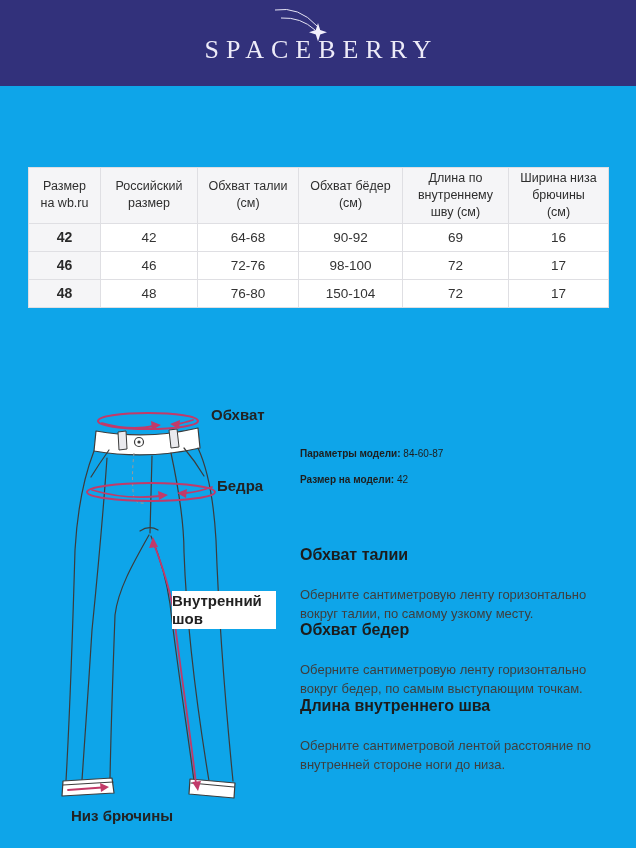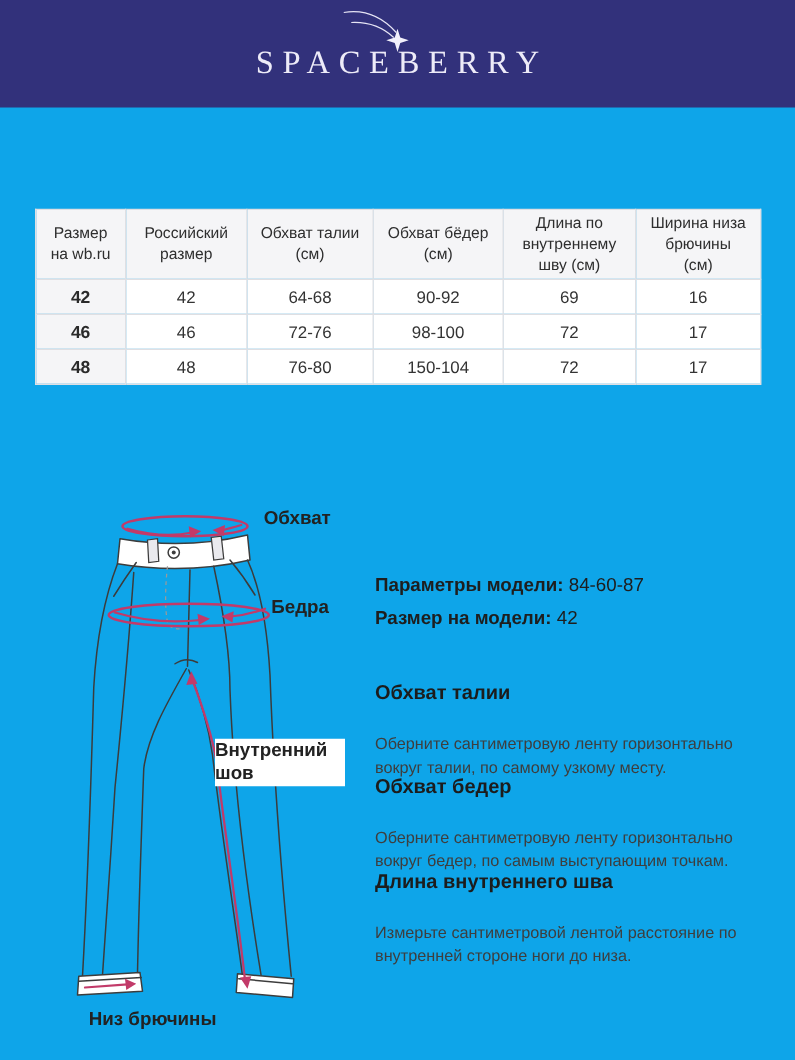--- a/index.html
+++ b/index.html
@@ -37,21 +37,21 @@
   .loop{stroke:var(--line);stroke-width:1;fill:#eaeaee;}
   .dash{stroke:#9a9a9a;stroke-width:1;fill:none;stroke-dasharray:3,3;}
   .pk{stroke:var(--pink);stroke-width:2;fill:none;stroke-linecap:round;}
   .pk-thin{stroke:var(--pink);stroke-width:1.8;fill:none;stroke-linecap:round;}
   .pkfill{fill:var(--pink);stroke:none;}
 
   .diagram-label{position:absolute;font-size:15px;font-weight:700;color:#222;line-height:1.2;}
   .label-inseam{width:104px;background:#ffffff;padding:1px 0;}
 
   
-  .model-params{position:absolute;left:300px;top:456px;width:320px;font-size:15px;
+  .model-params{position:absolute;left:300px;top:441px;width:320px;font-size:10px;
     color:#1e1e1e;line-height:25.5px;}
   .model-params .lbl{font-weight:700;}
   .model-params .val{font-weight:400;}
   .measure-section{position:absolute;left:300px;width:325px;}
   .measure-title{font-size:16px;font-weight:700;color:#1c1c1c;}
   .measure-text{margin-top:21px;font-size:13px;color:#3e3e3e;line-height:19px;}
   .sec1{top:546px;} .sec2{top:621px;} .sec3{top:697px;}
 </style>
 </head>
 <body>
@@ -193,16 +193,16 @@
   <div class="measure-section sec1">
     <div class="measure-title">Обхват талии</div>
     <div class="measure-text">Оберните сантиметровую ленту горизонтально вокруг талии, по самому узкому месту.</div>
   </div>
   <div class="measure-section sec2">
     <div class="measure-title">Обхват бедер</div>
     <div class="measure-text">Оберните сантиметровую ленту горизонтально вокруг бедер, по самым выступающим точкам.</div>
   </div>
   <div class="measure-section sec3">
     <div class="measure-title">Длина внутреннего шва</div>
-    <div class="measure-text">Измерьте сантиметровой лентой расстояние по внутренней стороне ноги до низа.</div>
+    <div class="measure-text">Оберните сантиметровой лентой расстояние по внутренней стороне ноги до низа.</div>
   </div>
 
 </div>
 
 </body></html>

